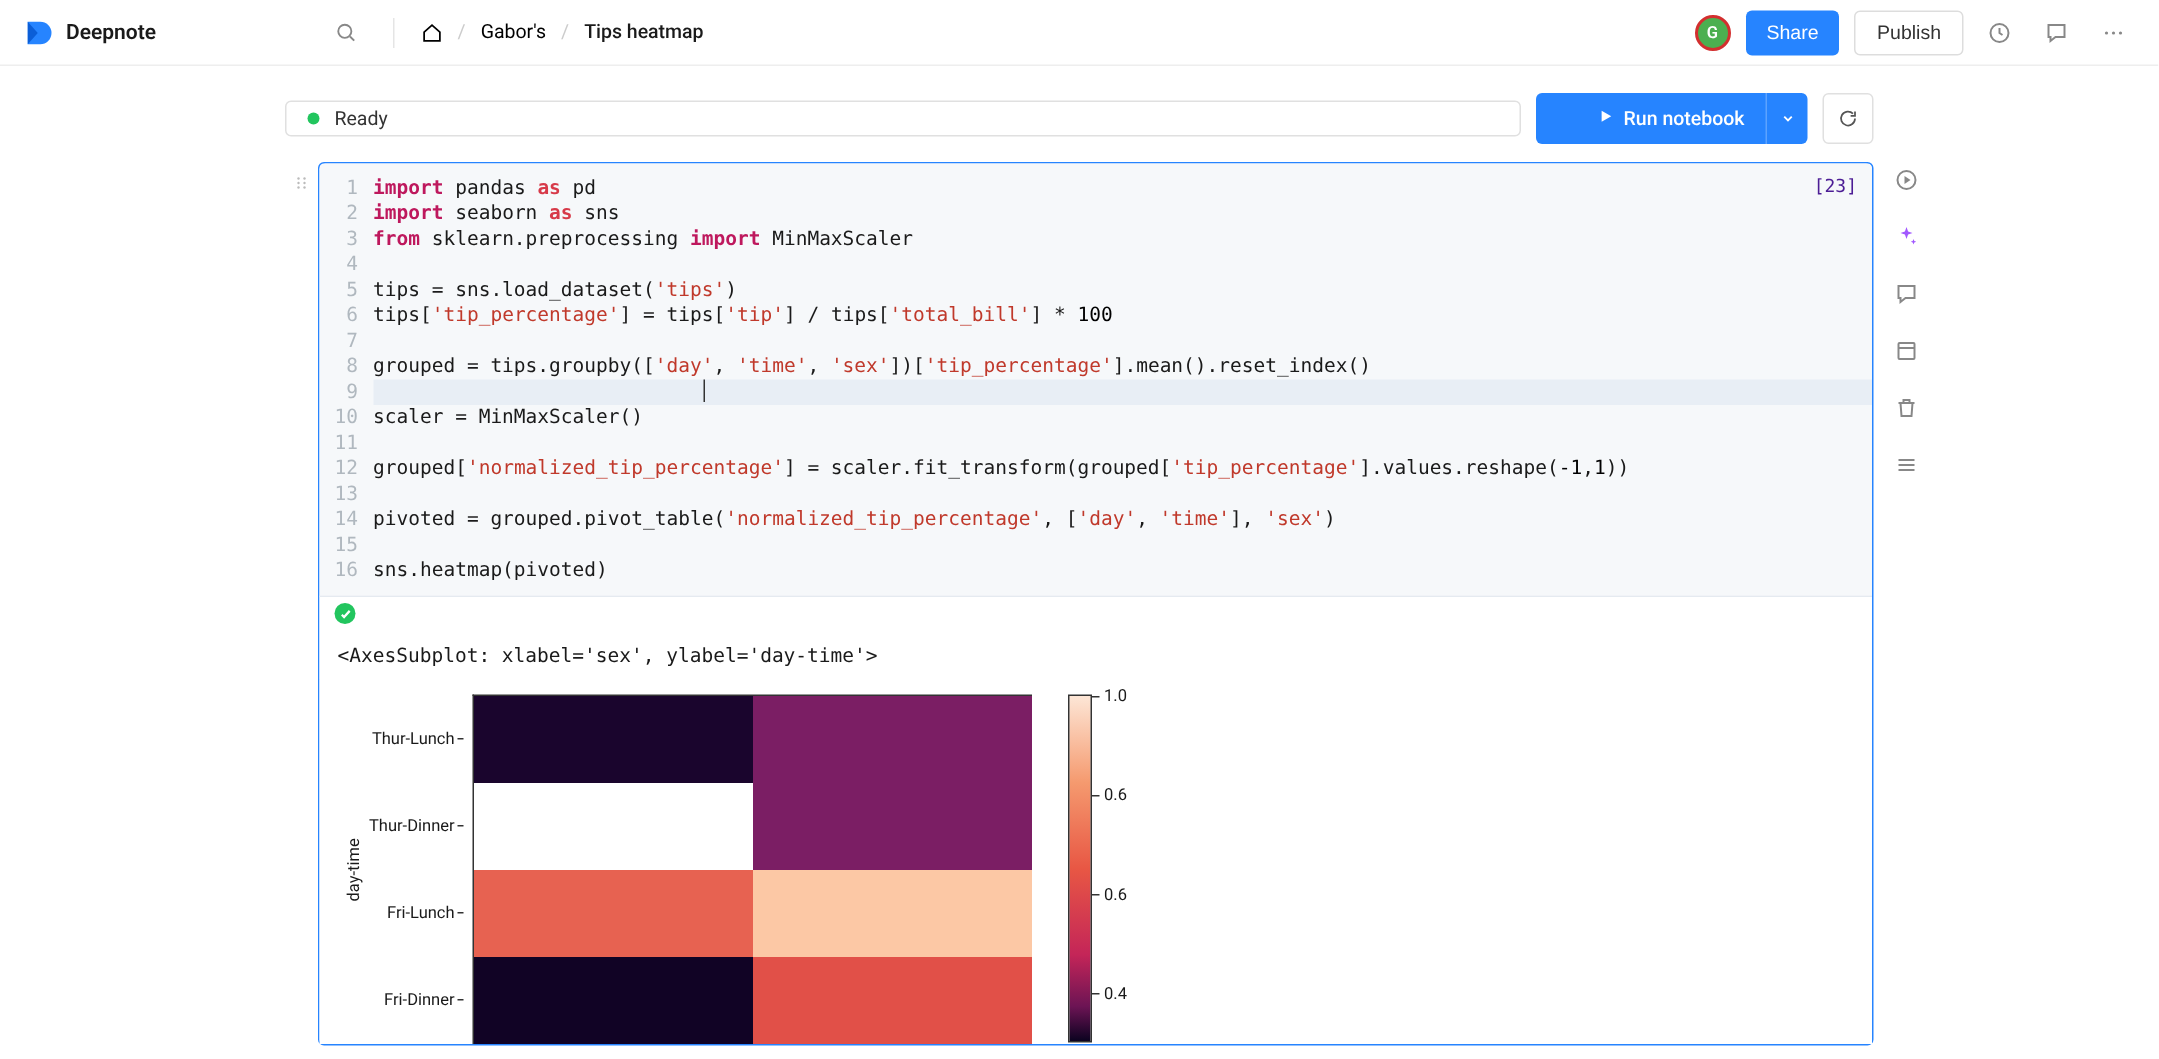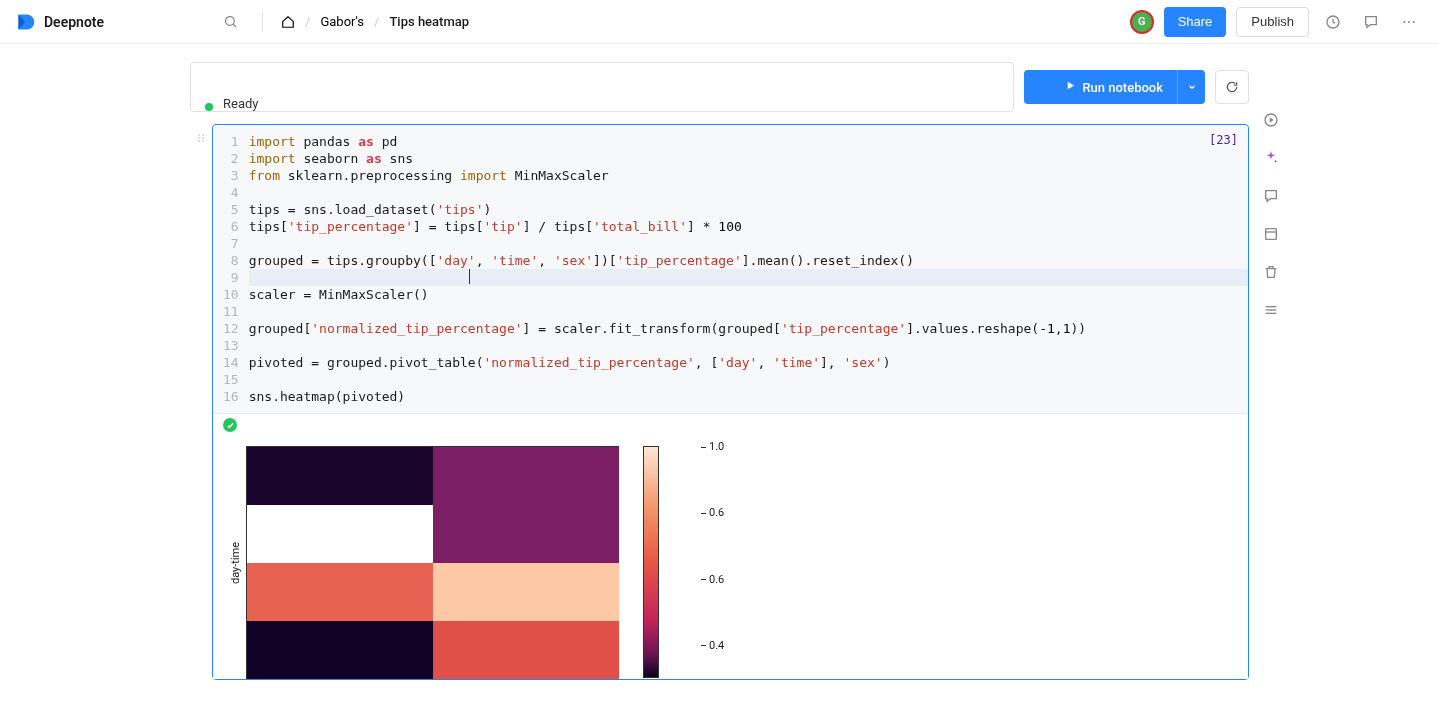--- a/index.html
+++ b/index.html
@@ -17,39 +17,39 @@
 .breadcrumbs .crumb.current { color: #1a1a1a; font-weight: 500; }
 .breadcrumbs .sep { color: #ccc; }
 .hdr-right { display: flex; align-items: center; gap: 10px; }
 .avatar { width: 24px; height: 24px; border-radius: 50%; background: #4caf50; border: 2px solid #d32f2f; color: #fff; font-size: 11px; font-weight: 600; display: flex; align-items: center; justify-content: center; }
 .btn { height: 30px; padding: 0 14px; border-radius: 4px; font-size: 13px; font-weight: 500; display: flex; align-items: center; cursor: pointer; border: none; }
 .btn-primary { background: #2684ff; color: #fff; }
 .btn-secondary { background: #fff; color: #333; border: 1px solid #ddd; }
 .icon-btn { width: 28px; height: 28px; display: flex; align-items: center; justify-content: center; color: #888; cursor: pointer; }
 
 .toolbar { display: flex; align-items: center; gap: 10px; padding: 18px 190px 12px 190px; }
-.status-pill { flex: 1; height: 50px; border: 1px solid #e0e0e0; border-radius: 4px; display: flex; align-items: flex-end; padding: 0 14px; gap: 10px; }
+.status-pill { flex: 1; height: 24px; border: 1px solid #e0e0e0; border-radius: 4px; display: flex; align-items: center; padding: 0 14px; gap: 10px; }
 .status-dot { width: 8px; height: 8px; border-radius: 50%; background: #22c55e; }
 .status-text { font-size: 13px; color: #333; }
 .run-btn { height: 34px; background: #2684ff; color: #fff; border-radius: 4px; display: flex; align-items: center; overflow: hidden; cursor: pointer; }
 .run-btn .main { padding: 0 14px; display: flex; align-items: flex-start; gap: 6px; font-size: 13px; font-weight: 500; margin-left: 27px; }
 .run-btn .caret { border-left: 1px solid rgba(255,255,255,0.25); width: 28px; display: flex; align-items: center; justify-content: center; height: 100%; }
 .reload-btn { width: 34px; height: 34px; border: 1px solid #e0e0e0; border-radius: 4px; display: flex; align-items: center; justify-content: center; color: #555; cursor: pointer; }
 
 .notebook { padding: 0 190px; display: flex; }
 .gutter-drag { width: 22px; display: flex; justify-content: center; padding-top: 8px; color: #bbb; }
 .cell-wrap { flex: 1; position: relative; }
 .cell { border: 1px solid #2684ff; border-radius: 4px; position: relative; }
 .exec-count { position: absolute; right: 10px; top: 8px; font-family: ui-monospace, Menlo, Consolas, monospace; font-size: 12px; color: #4c1d95; }
 .code-area { display: flex; background: #f6f8fa; padding: 8px 0; border-radius: 4px 4px 0 0; }
 .lineno { font-family: ui-monospace, Menlo, Consolas, monospace; font-size: 13px; color: #b0b8bf; text-align: right; padding: 0 10px; user-select: none; line-height: 17px; }
 .code { font-family: ui-monospace, Menlo, Consolas, monospace; font-size: 13px; line-height: 17px; white-space: pre; flex: 1; padding-right: 60px; position: relative; }
 .code .hl-line { position: absolute; left: 0; right: 0; height: 17px; background: #e8eef5; z-index: 0; }
 .code .t { position: relative; z-index: 1; }
-.tk-kw { color: #a16207; font-weight: 400; }
+.tk-kw { color: #be185d; font-weight: 700; }
 .tk-as { color: #d73a49; font-weight: 600; }
 .tk-str { color: #c0392b; }
 .tk-num { color: #000000; }
 .cursor-caret { display:inline-block; width:1px; height:15px; background:#333; vertical-align: -2px; margin-left: 220px; }
 .status-row { display: flex; align-items: center; padding: 4px 10px; border-top: 1px solid #e5eaf0; background: #fff; }
 .status-ok { width: 14px; height: 14px; border-radius: 50%; background: #22c55e; display: flex; align-items: center; justify-content: center; }
 .output { font-family: ui-monospace, Menlo, Consolas, monospace; font-size: 13px; padding: 10px 12px 8px; background: #fff; }
 
 .chart { background: #fff; padding: 10px 12px 0; display: flex; }
 .chart-left { display: flex; }
@@ -196,24 +196,43 @@
 16</div>
         <div class="code" id="code"><div class="hl-line" style="top:136px"></div><div class="t" style="height:17px"><span class="t tk-kw">import</span><span class="t "> pandas </span><span class="t tk-as">as</span><span class="t "> pd</span></div><div class="t" style="height:17px"><span class="t tk-kw">import</span><span class="t "> seaborn </span><span class="t tk-as">as</span><span class="t "> sns</span></div><div class="t" style="height:17px"><span class="t tk-kw">from</span><span class="t "> sklearn.preprocessing </span><span class="t tk-kw">import</span><span class="t "> MinMaxScaler</span></div><div class="t" style="height:17px">&nbsp;</div><div class="t" style="height:17px"><span class="t ">tips = sns.load_dataset(</span><span class="t tk-str">'tips'</span><span class="t ">)</span></div><div class="t" style="height:17px"><span class="t ">tips[</span><span class="t tk-str">'tip_percentage'</span><span class="t ">] = tips[</span><span class="t tk-str">'tip'</span><span class="t ">] / tips[</span><span class="t tk-str">'total_bill'</span><span class="t ">] * </span><span class="t tk-num">100</span></div><div class="t" style="height:17px">&nbsp;</div><div class="t" style="height:17px"><span class="t ">grouped = tips.groupby([</span><span class="t tk-str">'day'</span><span class="t ">, </span><span class="t tk-str">'time'</span><span class="t ">, </span><span class="t tk-str">'sex'</span><span class="t ">])[</span><span class="t tk-str">'tip_percentage'</span><span class="t ">].mean().reset_index()</span></div><div class="t" style="height:17px"><span class="cursor-caret"></span></div><div class="t" style="height:17px"><span class="t ">scaler = MinMaxScaler()</span></div><div class="t" style="height:17px">&nbsp;</div><div class="t" style="height:17px"><span class="t ">grouped[</span><span class="t tk-str">'normalized_tip_percentage'</span><span class="t ">] = scaler.fit_transform(grouped[</span><span class="t tk-str">'tip_percentage'</span><span class="t ">].values.reshape(</span><span class="t tk-num">-1</span><span class="t ">,</span><span class="t tk-num">1</span><span class="t ">))</span></div><div class="t" style="height:17px">&nbsp;</div><div class="t" style="height:17px"><span class="t ">pivoted = grouped.pivot_table(</span><span class="t tk-str">'normalized_tip_percentage'</span><span class="t ">, [</span><span class="t tk-str">'day'</span><span class="t ">, </span><span class="t tk-str">'time'</span><span class="t ">], </span><span class="t tk-str">'sex'</span><span class="t ">)</span></div><div class="t" style="height:17px">&nbsp;</div><div class="t" style="height:17px"><span class="t ">sns.heatmap(pivoted)</span></div></div>
       </div>
       <div class="status-row">
         <span class="status-ok">
           <svg width="9" height="9" viewBox="0 0 24 24" fill="none" stroke="#fff" stroke-width="4">
               <path d="M5 13 l4 4 10 -11"></path>
             </svg>
         </span>
       </div>
+      <div class="output">&lt;AxesSubplot: xlabel='sex', ylabel='day-time'&gt;</div>
 
       <div class="chart">
         <div class="chart-left">
           <div class="ylabel">day-time</div>
+          <div class="yticklabels" id="yticklabels">
+              <div class="ytick" style="height: 58px;">
+                <span>Thur-Lunch</span>
+                <span class="tick-mark"></span>
+              </div>
+              <div class="ytick" style="height: 58px;">
+                <span>Thur-Dinner</span>
+                <span class="tick-mark"></span>
+              </div>
+              <div class="ytick" style="height: 58px;">
+                <span>Fri-Lunch</span>
+                <span class="tick-mark"></span>
+              </div>
+              <div class="ytick" style="height: 58px;">
+                <span>Fri-Dinner</span>
+                <span class="tick-mark"></span>
+              </div>
+            </div>
         </div>
         <div class="heatmap-grid" id="heatmap">
             <div class="heatmap-row">
               <div class="heatmap-cell" style="width: 186px; height: 58px; background: rgb(26, 5, 45);"></div>
               <div class="heatmap-cell" style="width: 186px; height: 58px; background: rgb(123, 30, 100);"></div>
             </div>
             <div class="heatmap-row">
               <div class="heatmap-cell" style="width: 186px; height: 58px; background: rgb(255, 255, 255);"></div>
               <div class="heatmap-cell" style="width: 186px; height: 58px; background: rgb(123, 30, 100);"></div>
             </div>
@@ -221,21 +240,21 @@
               <div class="heatmap-cell" style="width: 186px; height: 58px; background: rgb(231, 98, 81);"></div>
               <div class="heatmap-cell" style="width: 186px; height: 58px; background: rgb(252, 200, 165);"></div>
             </div>
             <div class="heatmap-row">
               <div class="heatmap-cell" style="width: 186px; height: 58px; background: rgb(17, 3, 37);"></div>
               <div class="heatmap-cell" style="width: 186px; height: 58px; background: rgb(225, 80, 72);"></div>
             </div>
           </div>
         <div class="colorbar">
           <div class="cb-bar" id="cb-bar" style="height: 232px;"></div>
-          <div class="cb-ticks" id="cb-ticks" style="height: 232px; width: 40px; margin-left: 42px;">
+          <div class="cb-ticks" id="cb-ticks" style="height: 232px; width: 40px;">
               <div class="cbt" style="top: -6px;">1.0</div>
               <div class="cbt" style="top: 60.2857px;">0.6</div>
               <div class="cbt" style="top: 126.571px;">0.6</div>
               <div class="cbt" style="top: 192.857px;">0.4</div>
             </div>
         </div>
       </div>
     </div>
   </div>
 </div>

